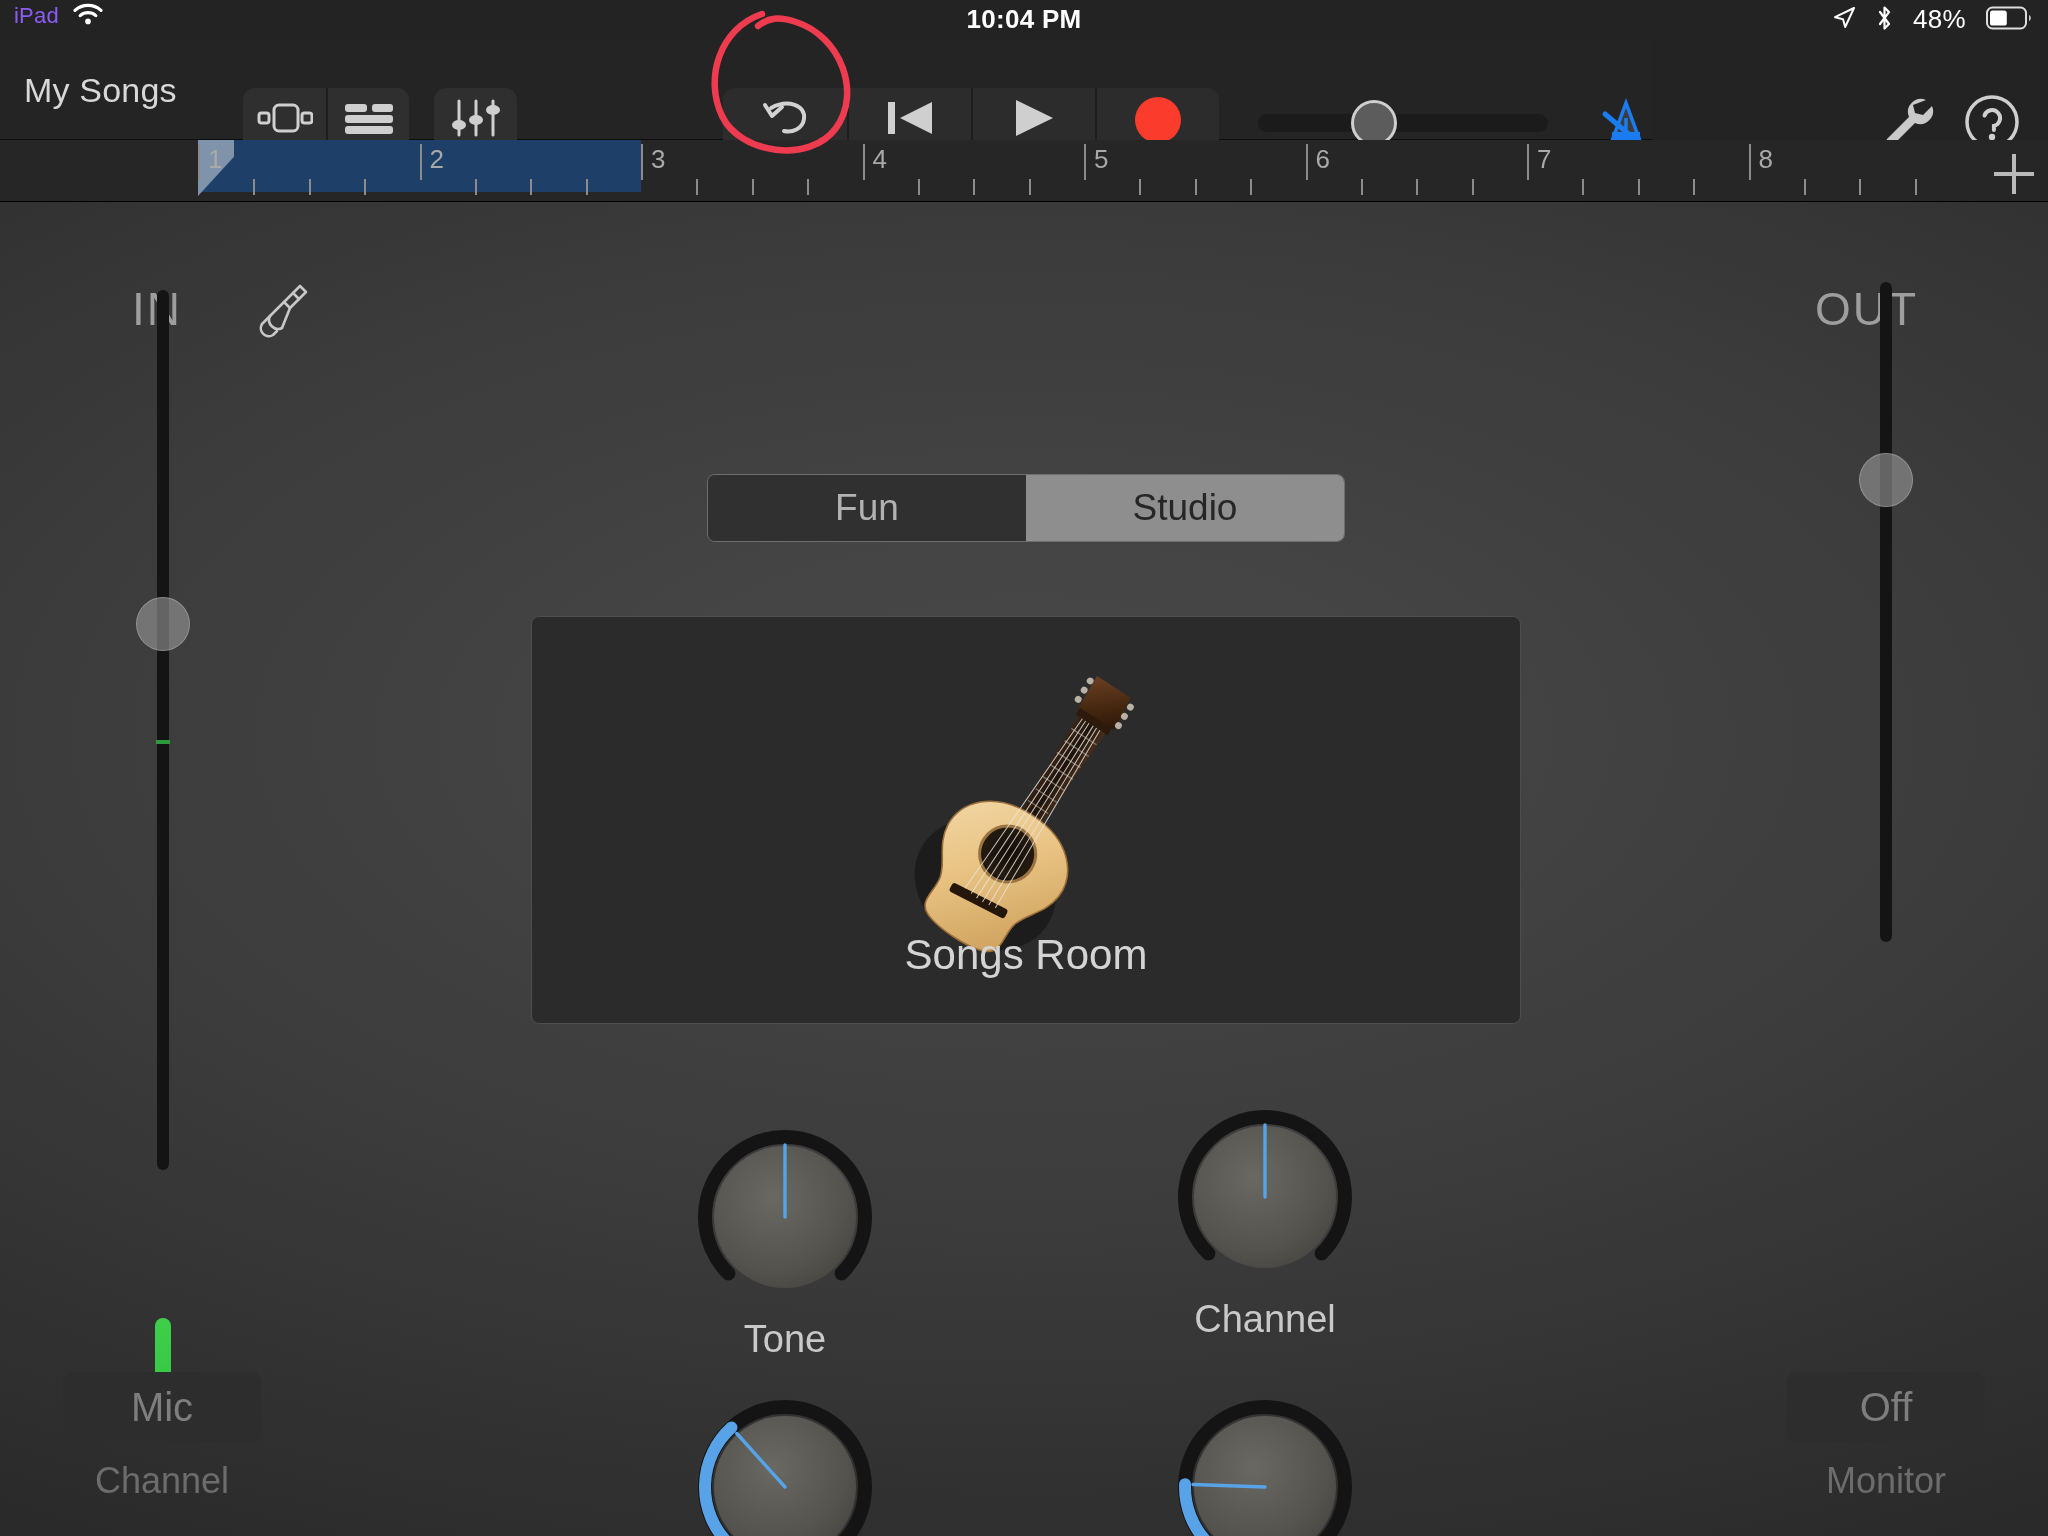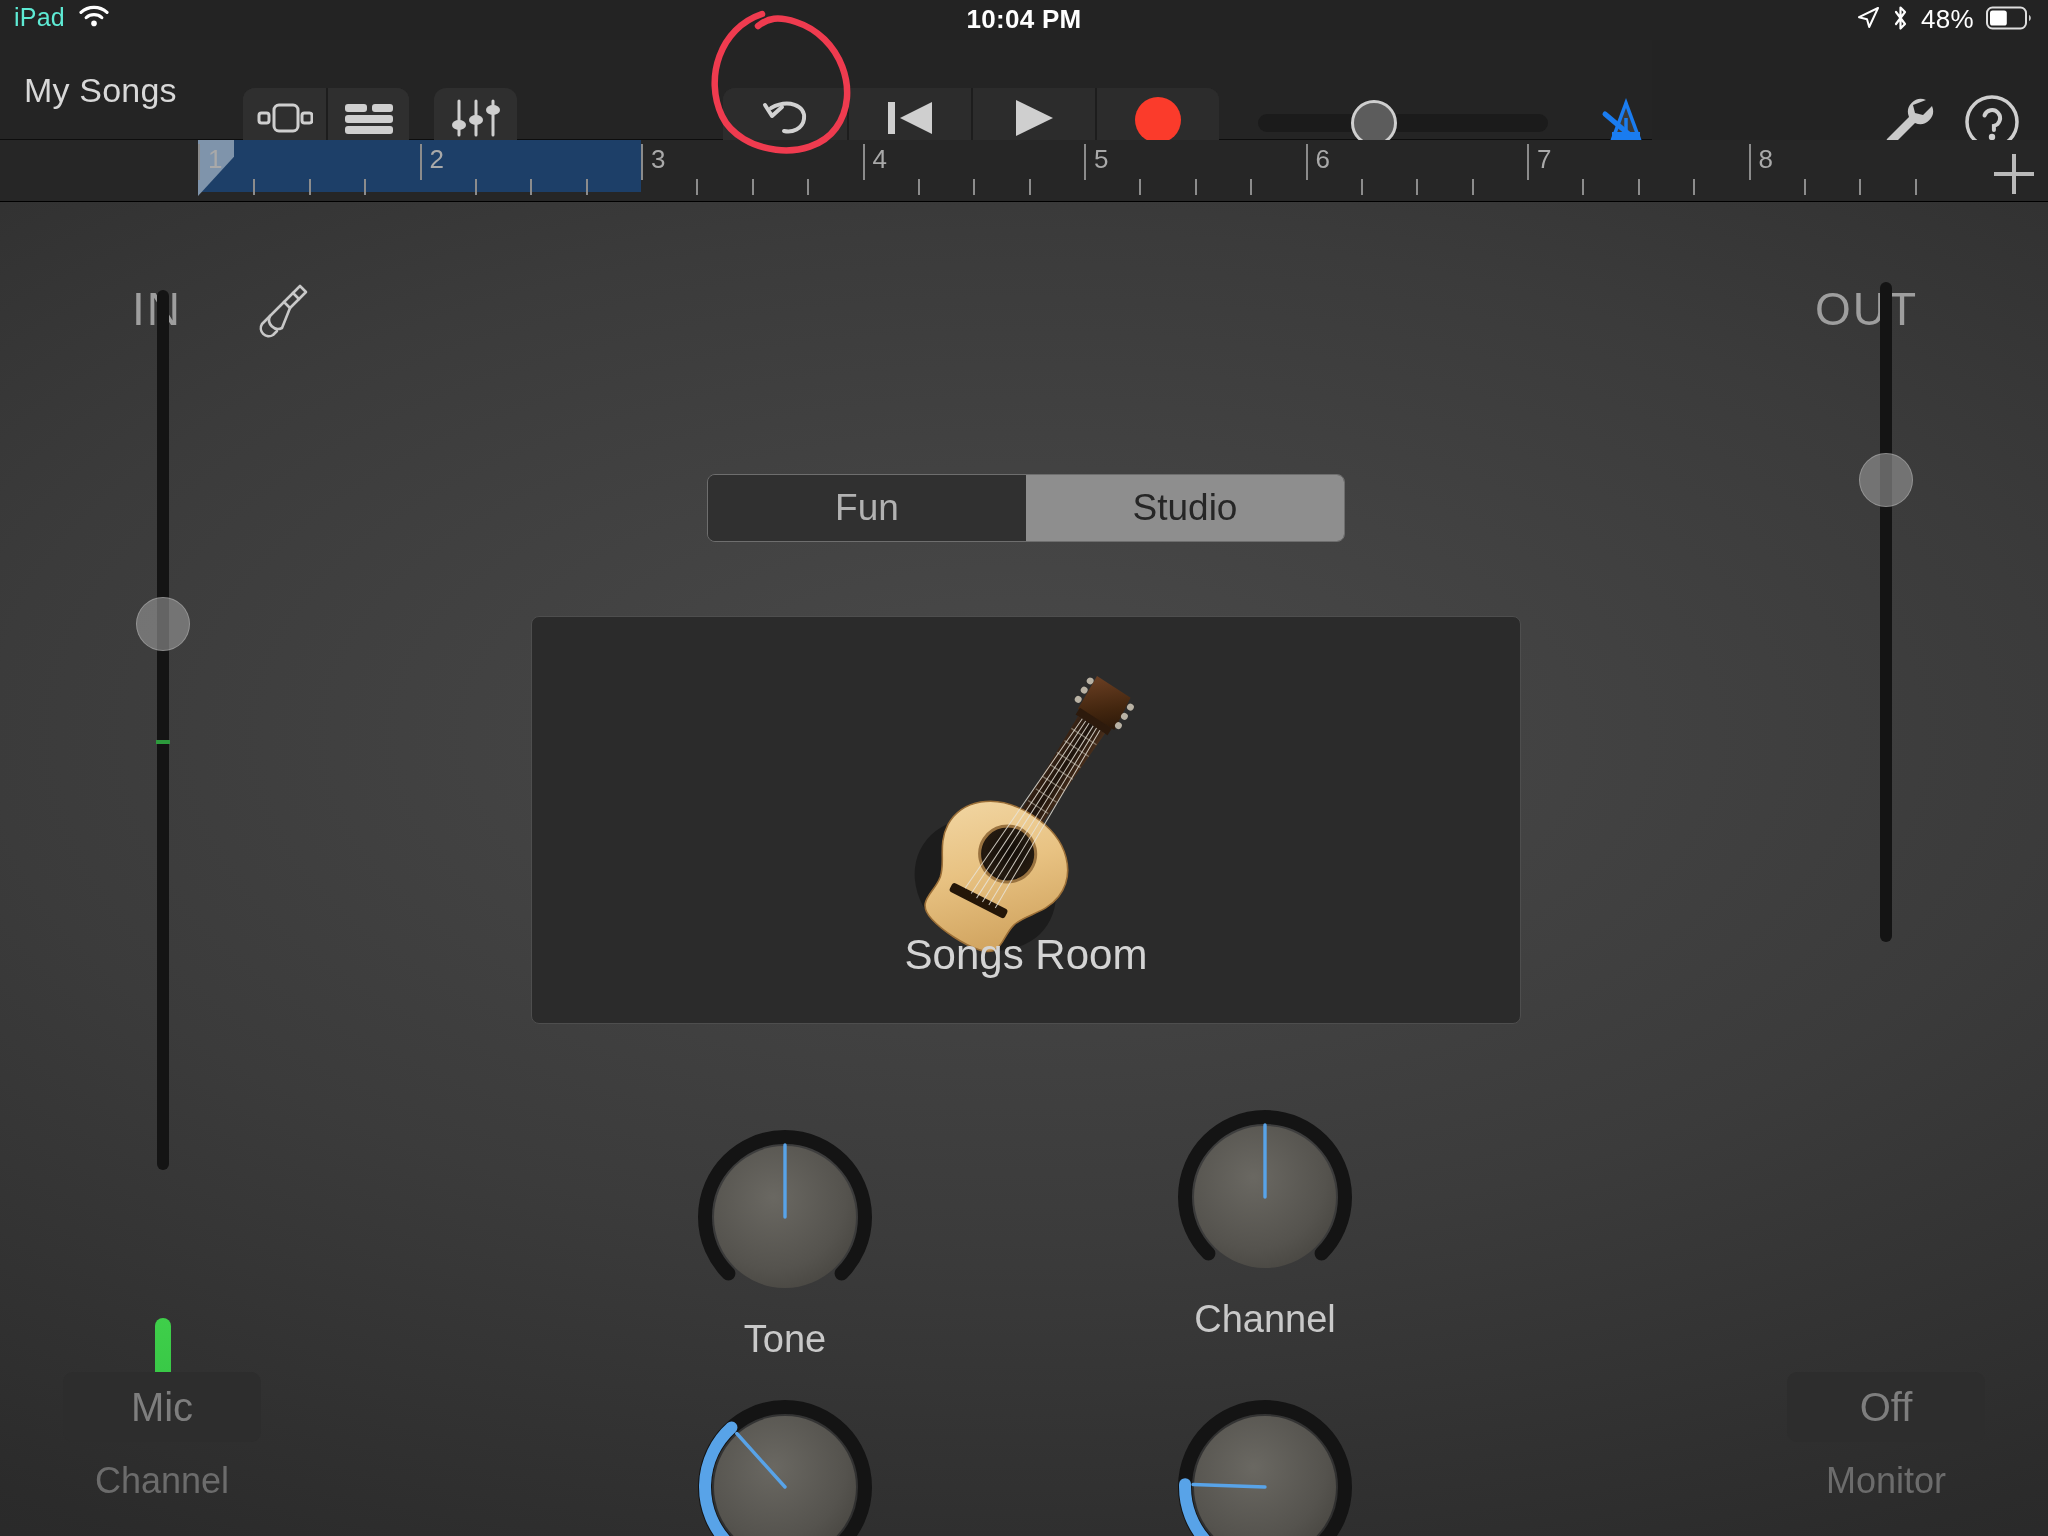--- a/index.html
+++ b/index.html
@@ -10,24 +10,24 @@
     -webkit-font-smoothing:antialiased;
   }
   #root{ position:relative; width:2048px; height:1536px; }
 
   
   .statusbar{
     position:absolute; left:0; top:0; width:2048px; height:40px;
     background:#232323; color:#fff;
   }
   .sb-left{ position:absolute; left:14px; top:3px; display:flex; align-items:center; gap:14px; }
-  .sb-device{ font-size:25px; letter-spacing:.2px; color:#5eead4; }
+  .sb-device{ font-size:22px; letter-spacing:.2px; color:#8b5cf6; }
   .sb-center{ position:absolute; left:0; top:4px; width:2048px; text-align:center;
               font-size:26px; font-weight:600; color:#fff; letter-spacing:.3px;}
-  .sb-right{ position:absolute; right:16px; top:4px; display:flex; align-items:center; gap:12px; }
+  .sb-right{ position:absolute; right:16px; top:4px; display:flex; align-items:center; gap:20px; }
   .sb-batt-txt{ font-size:26px; color:#fff; letter-spacing:.3px; }
 
   
   .toolbar{
     position:absolute; left:0; top:40px; width:1652px; height:100px;
     background:#242424;
     border-bottom:1px solid #0d0d0d;
   }
   .mysongs{
     position:absolute; left:24px; top:50%; transform:translateY(-50%);

